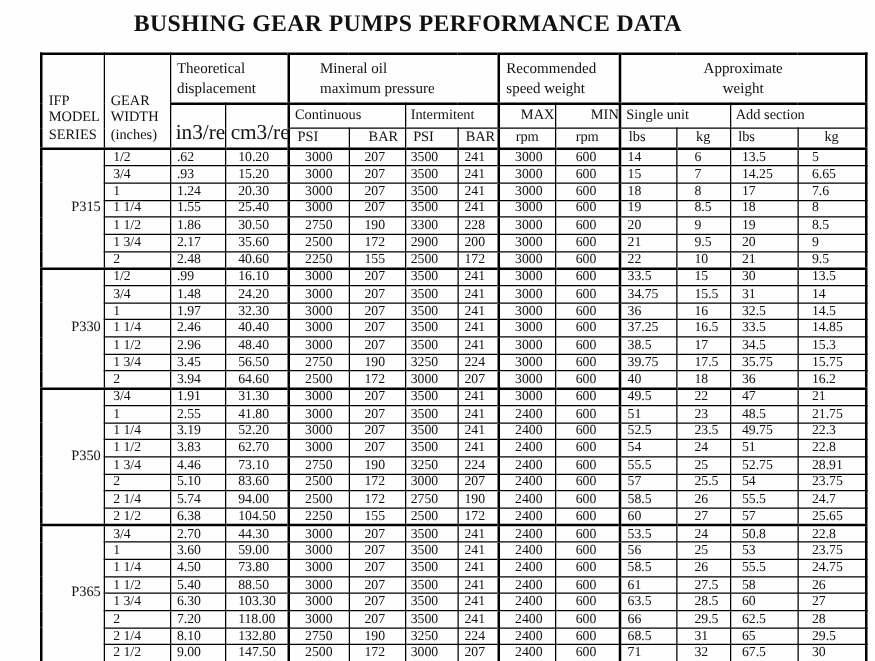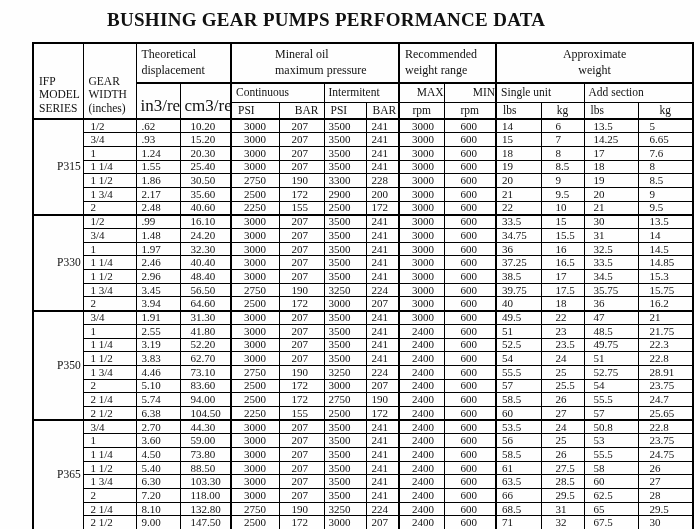--- a/index.html
+++ b/index.html
@@ -22,21 +22,21 @@
     font-weight:normal;font-size:11px;line-height:1;
   }
   
   thead tr.r1 th{height:35px;border-bottom-width:2px;}
   thead tr.r2 th{height:18px;}
   thead tr.r3 th{height:15px;}
   th.corner{vertical-align:bottom;text-align:left;padding:0 0 2px 5px;
     font-size:11.5px;line-height:1.2;white-space:pre-line;}
   th.grp{vertical-align:top;text-align:left;padding:3px 0 0 5px;
     font-size:12px;line-height:1.3;white-space:pre-line;}
-  th.grp-mineral{padding-left:43px;}
+  th.grp-mineral{padding-left:24px;}
   th.grp-approx{text-align:center;padding-left:0;}
   th.sub{text-align:left;padding-left:4px;font-size:11.5px;vertical-align:middle;}
   th.ctr{text-align:right;padding-left:0;}
   th.unitrev{vertical-align:bottom;text-align:center;padding:0 0 4px 4px;font-size:17px;}
   th.u{ text-align:left;padding-left:6px;font-size:11.5px;vertical-align:middle;margin-top:36px;}
   th.u-right{text-align:right;padding-right:5px;padding-left:0;}
   th.u-ctr{text-align:center;padding-left:0;}
   .v2{border-left-width:2px !important;}
   
   tbody tr{height:13.7px;}
@@ -86,21 +86,21 @@
 MODEL
 SERIES</th>
       <th class="corner" rowspan="3">GEAR
 WIDTH
 (inches)</th>
       <th class="grp" colspan="2">Theoretical
 displacement</th>
       <th class="grp grp-mineral v2" colspan="4">Mineral oil
 maximum pressure</th>
       <th class="grp v2" colspan="2">Recommended
-weight range</th>
+speed weight</th>
       <th class="grp grp-approx v2" colspan="4">Approximate
 weight</th>
     </tr>
     <tr class="r2">
       <th class="unitrev" rowspan="2">in3/rev</th>
       <th class="unitrev" rowspan="2">cm3/rev</th>
       <th class="sub v2" colspan="2">Continuous</th>
       <th class="sub" colspan="2">Intermitent</th>
       <th class="sub ctr v2">MAX</th>
       <th class="sub ctr">MIN</th>

